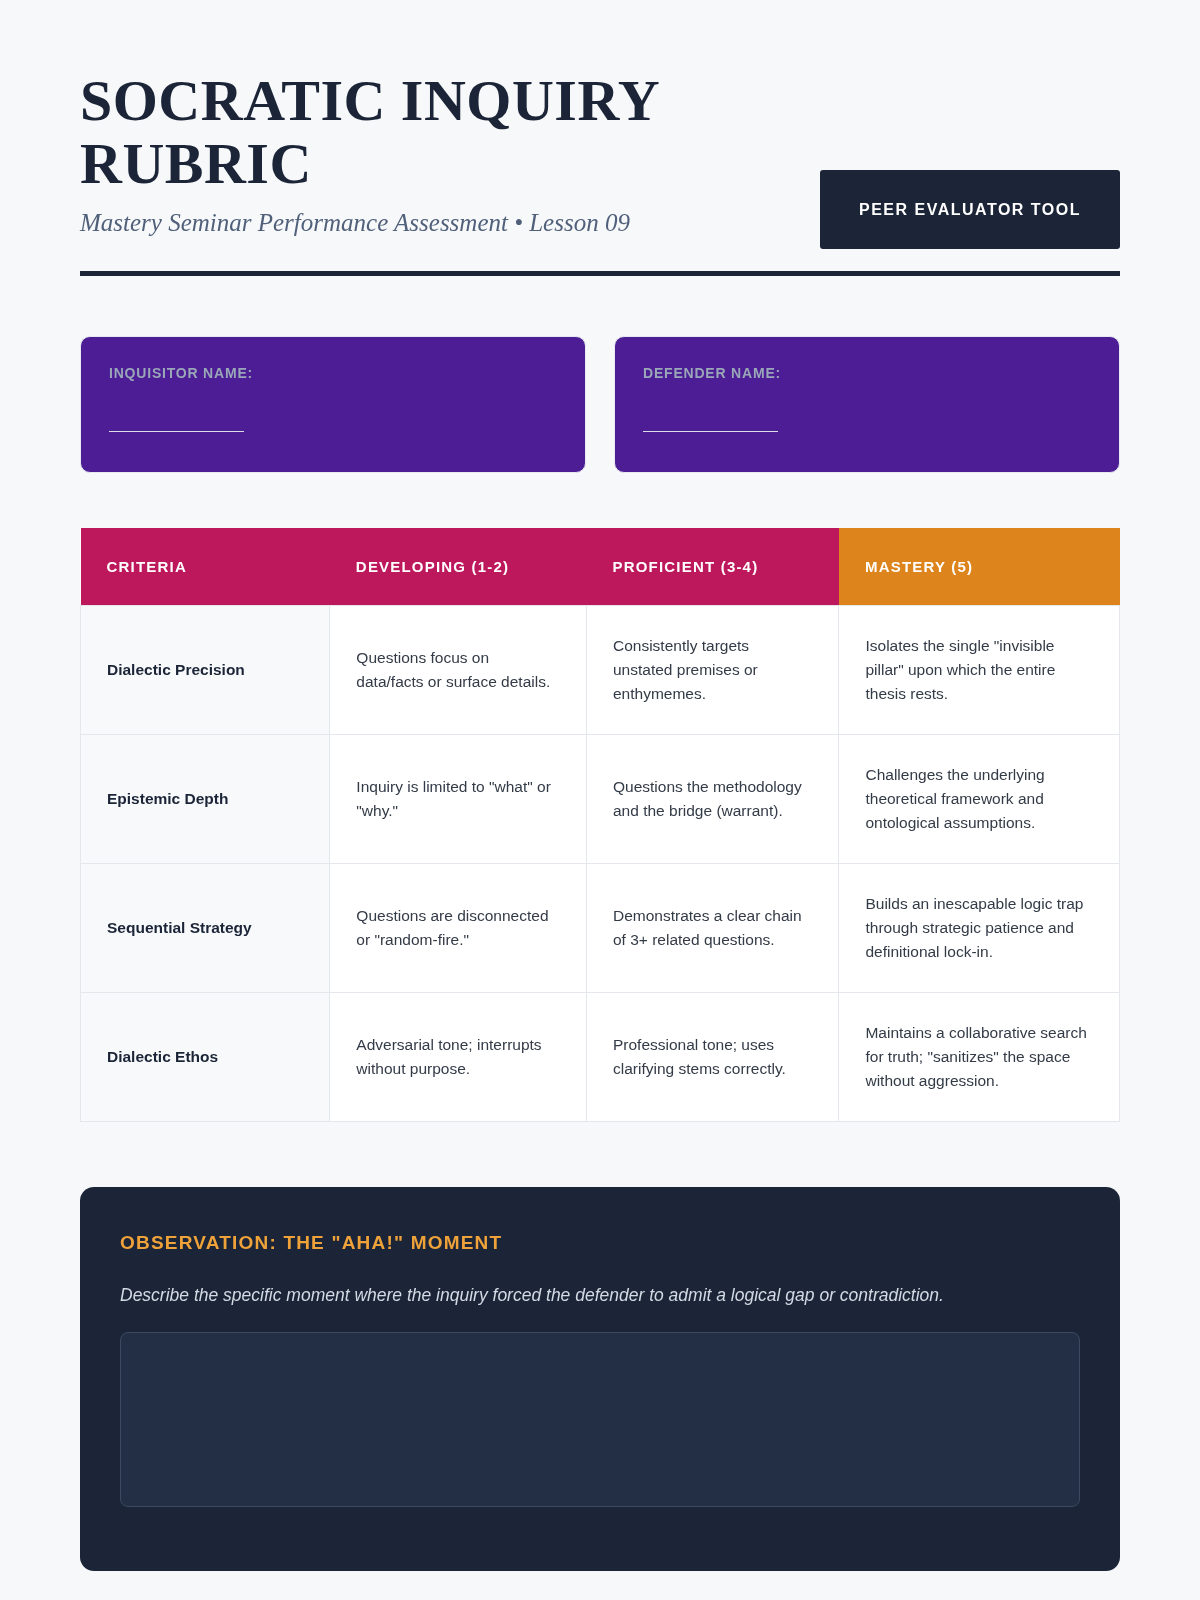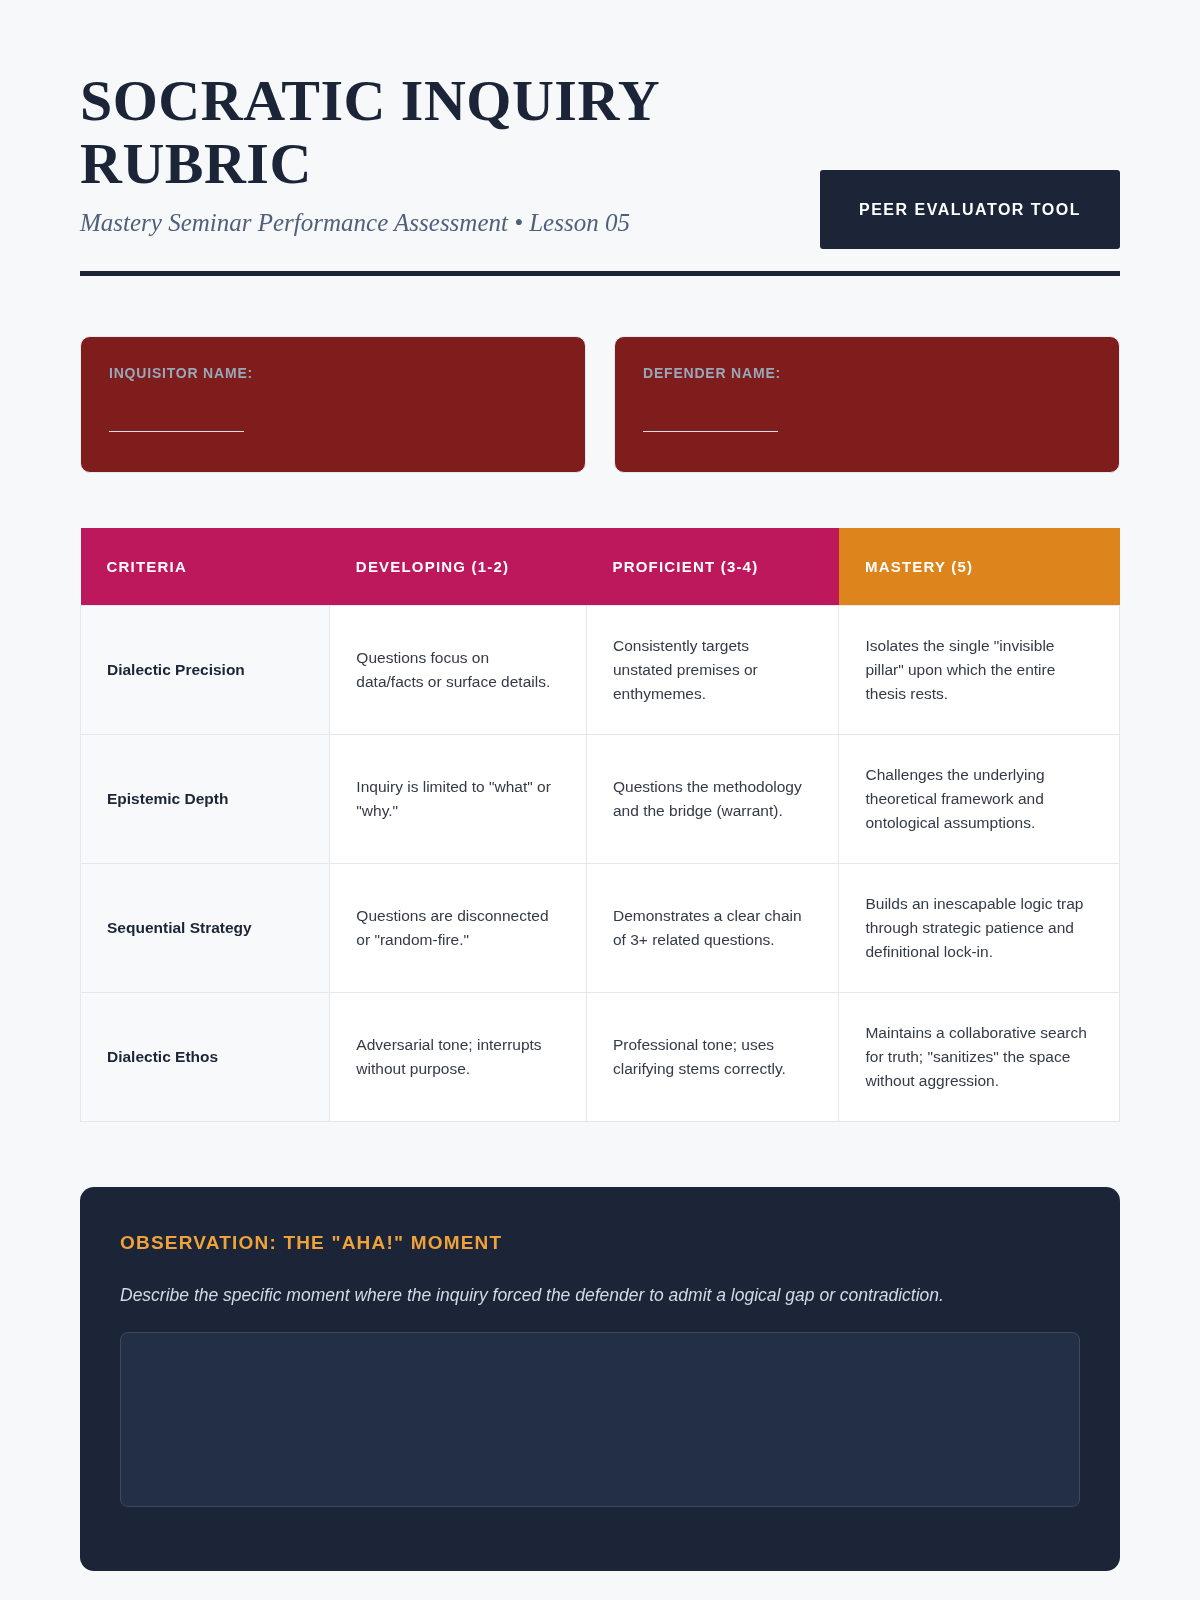--- a/index.html
+++ b/index.html
@@ -59,21 +59,21 @@
   }
 
   
   .names {
     margin-top: 60px;
     display: flex;
     gap: 28px;
   }
   .name-box {
     flex: 1;
-    background: #7f1d1d;
+    background: #4c1d95;
     border: 1px solid #e6e9ee;
     border-radius: 10px;
     padding: 28px 28px 40px 28px;
   }
   .name-label {
     font-size: 14px;
     font-weight: bold;
     letter-spacing: 0.8px;
     color: #9aa7b8;
     text-transform: uppercase;
@@ -165,21 +165,21 @@
     padding: 14px 16px;
   }
 </style>
 </head>
 <body>
 
 <div class="page">
 
   <div class="header">
     <h1 class="title">SOCRATIC INQUIRY RUBRIC</h1>
-    <div class="subtitle">Mastery Seminar Performance Assessment • Lesson 05</div>
+    <div class="subtitle">Mastery Seminar Performance Assessment • Lesson 09</div>
     <div class="badge">PEER EVALUATOR TOOL</div>
     <div class="divider"></div>
   </div>
 
   <div class="names">
     <div class="name-box">
       <div class="name-label">INQUISITOR NAME:</div>
       <input class="name-input" type="text" value="" style="">
     </div>
     <div class="name-box">

